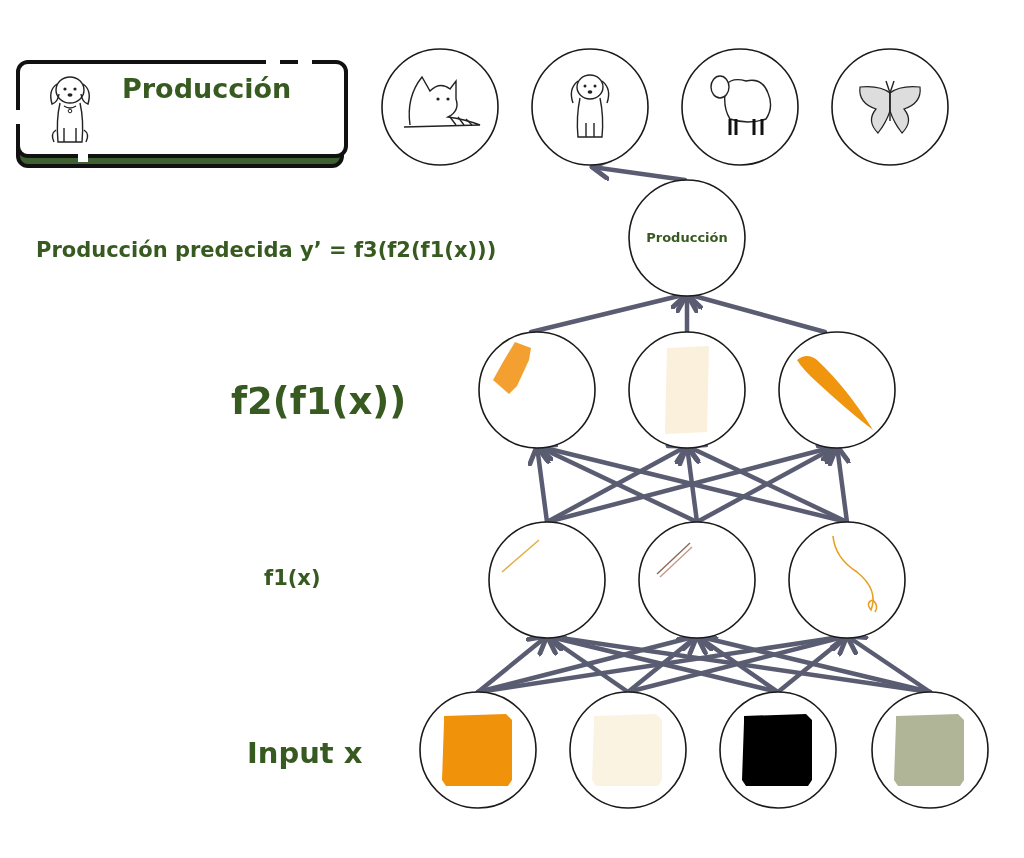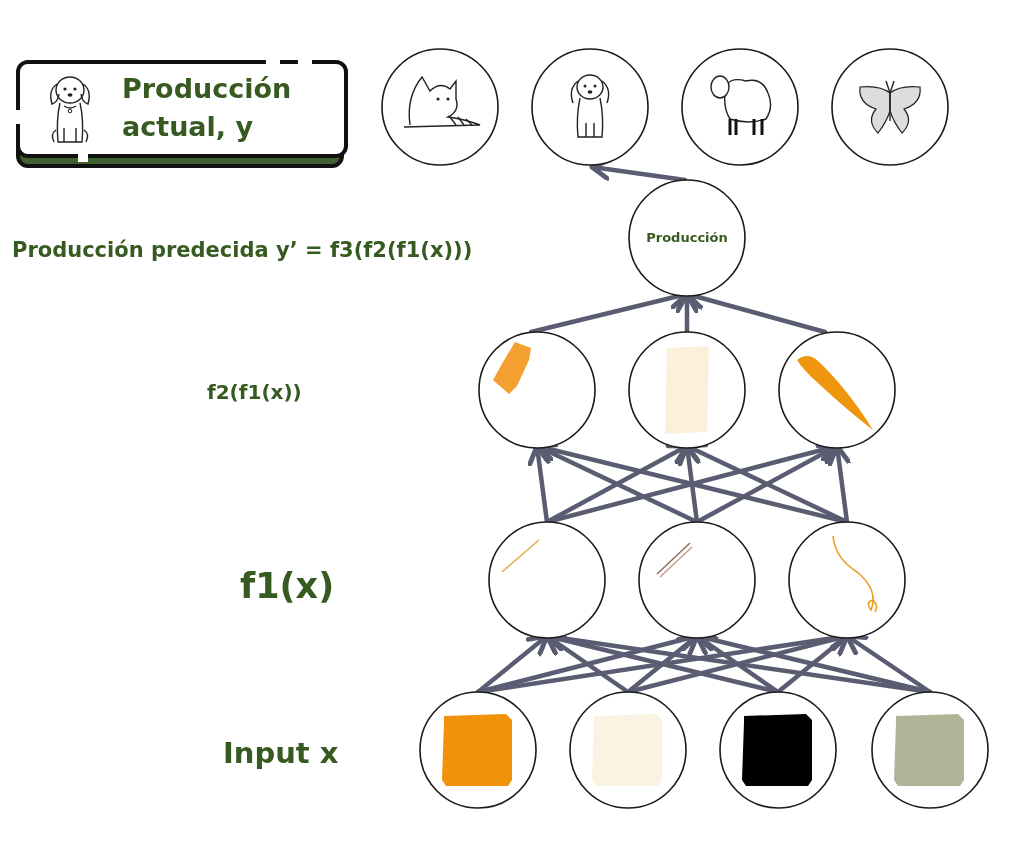--- a/index.html
+++ b/index.html
@@ -22,25 +22,25 @@
     .card-gap2 { position:absolute; left:282px; top:-6px; width:14px; height:10px; background:#fff; }
     .card-gap3 { position:absolute; left:-6px; top:50px; width:10px; height:14px; background:#fff; }
     .card-gap4 { position:absolute; left:62px; top:92px; width:10px; height:10px; background:#fff; }
     .card-title {
       position: absolute; left: 102px; top: 6px; font-size: 27px; font-weight: bold;
       line-height: 38px; color: #375a20; font-family: "DejaVu Sans", sans-serif;
     }
     .card-dog { position: absolute; left: 22px; top: 6px; width: 56px; height: 78px; }
     .label {
       position: absolute; font-weight: bold; color: #375a20;
-      font-family: "DejaVu Sans", sans-serif; white-space: nowrap;
+      font-family: "DejaVu Sans", sans-serif; white-space: nowrap; margin-left: 24px;
     }
     #formula { left: 12px; top: 238px; font-size: 21px; }
-    #lbl-f2 { left: 207px; top: 380px; font-size: 20px; }
-    #lbl-f1 { left: 240px; top: 566px; font-size: 35px; }
+    #lbl-f2 { left: 207px; top: 380px; font-size: 37px; }
+    #lbl-f1 { left: 240px; top: 566px; font-size: 21px; }
     #lbl-in { left: 223px; top: 736px; font-size: 29px; }
     svg#net { position: absolute; left: 0; top: 0; }
     .node-text { font-family: "DejaVu Sans", sans-serif; font-size: 13px; font-weight: bold; fill: #375a20; }
   </style>
 </head>
 <body>
 
 <div class="card">
   <div class="card-shadow"></div>
   <div class="card-body">
@@ -54,21 +54,20 @@
         <path d="M12 72 Q8 64 14 60 M44 72 Q48 64 42 60"></path>
         <path d="M22 36 Q28 40 34 36"></path>
       </g>
       <circle cx="23" cy="19" r="1.6" fill="#222"></circle>
       <circle cx="33" cy="19" r="1.6" fill="#222"></circle>
       <ellipse cx="28" cy="25" rx="2.5" ry="1.8" fill="#222"></ellipse>
       <circle cx="28" cy="41" r="1.8" fill="none" stroke="#222"></circle>
     </svg>
     <div class="card-title">
       <div>Producción</div>
-      <div>actual, y</div>
     </div>
   </div>
   <div class="card-gap1"></div>
   <div class="card-gap2"></div>
   <div class="card-gap3"></div>
   <div class="card-gap4"></div>
 </div>
 
 <div class="label" id="formula">Producción predecida y’ = f3(f2(f1(x)))</div>
 <div class="label" id="lbl-f2">f2(f1(x))</div>

